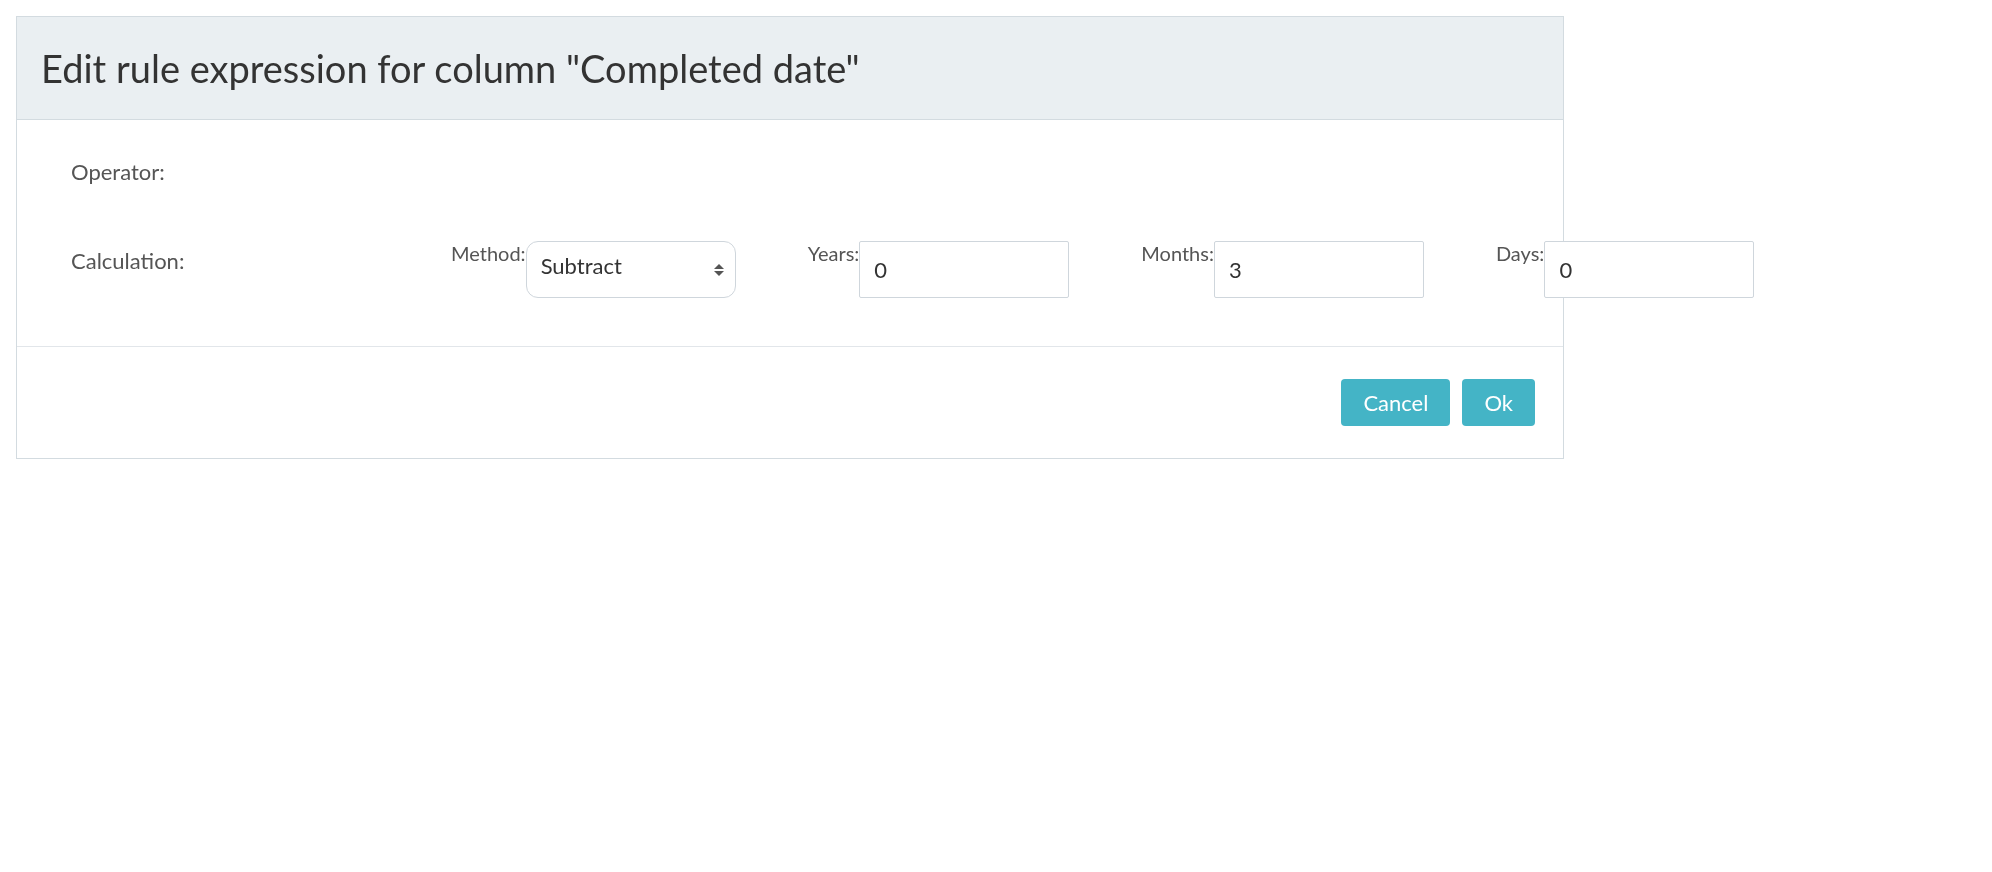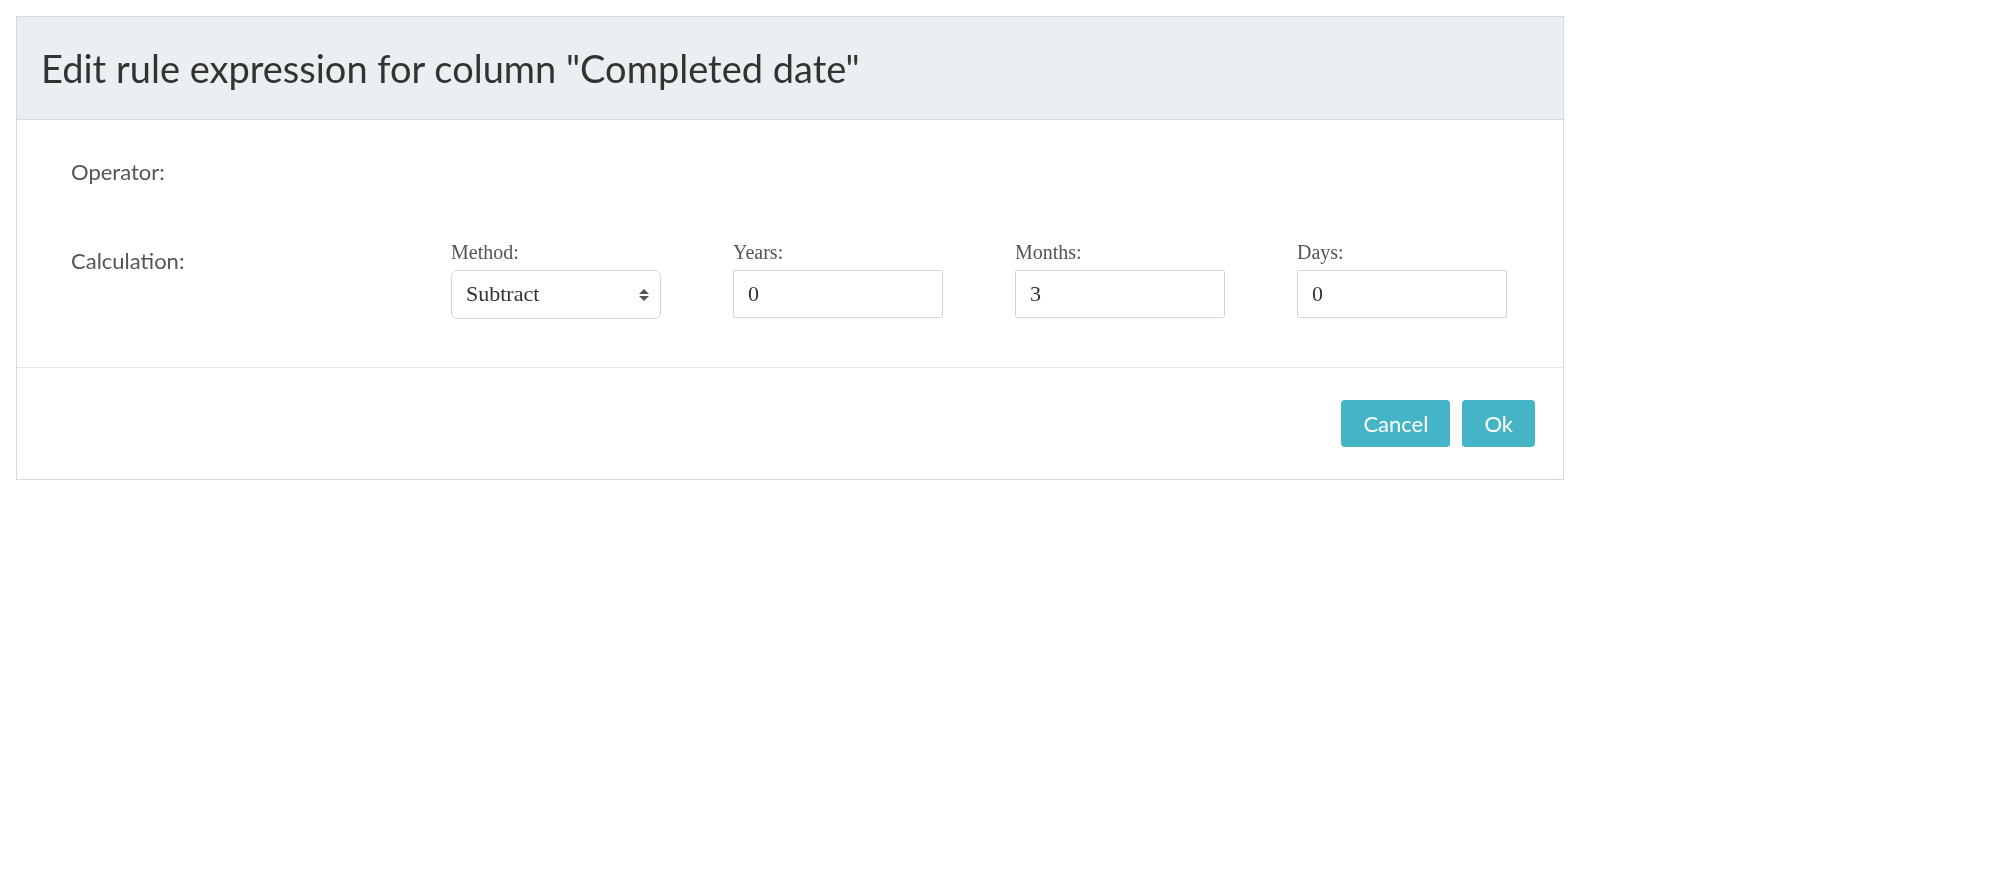--- a/index.html
+++ b/index.html
@@ -137,37 +137,36 @@
     top: 50%;
     transform: translateY(-50%);
     pointer-events: none;
   }
   .calc-group {
     display: flex;
     gap: 72px;
   }
   .calc-item {
     display: flex;
-    flex-direction: column;
-    font-family: Liberation Serif, serif;
+    flex-direction: row;
   }
   .calc-label {
     font-size: 20px;
     color: #555;
     margin-bottom: 6px;
   }
   .calc-select-wrap {
     position: relative;
     width: 210px;
   }
   .calc-select {
     width: 100%;
     border: 1px solid #cfd6dc;
-    border-radius: 6px;
-    padding: 10px 36px 12px 14px;
+    border-radius: 12px;
+    padding: 10px 36px 18px 14px;
     font-size: 22px;
     color: #333;
     background: #fff;
     appearance: none;
     cursor: pointer;
     font-family: inherit;
   }
   .calc-input {
     width: 210px;
     border: 1px solid #cfd6dc;

